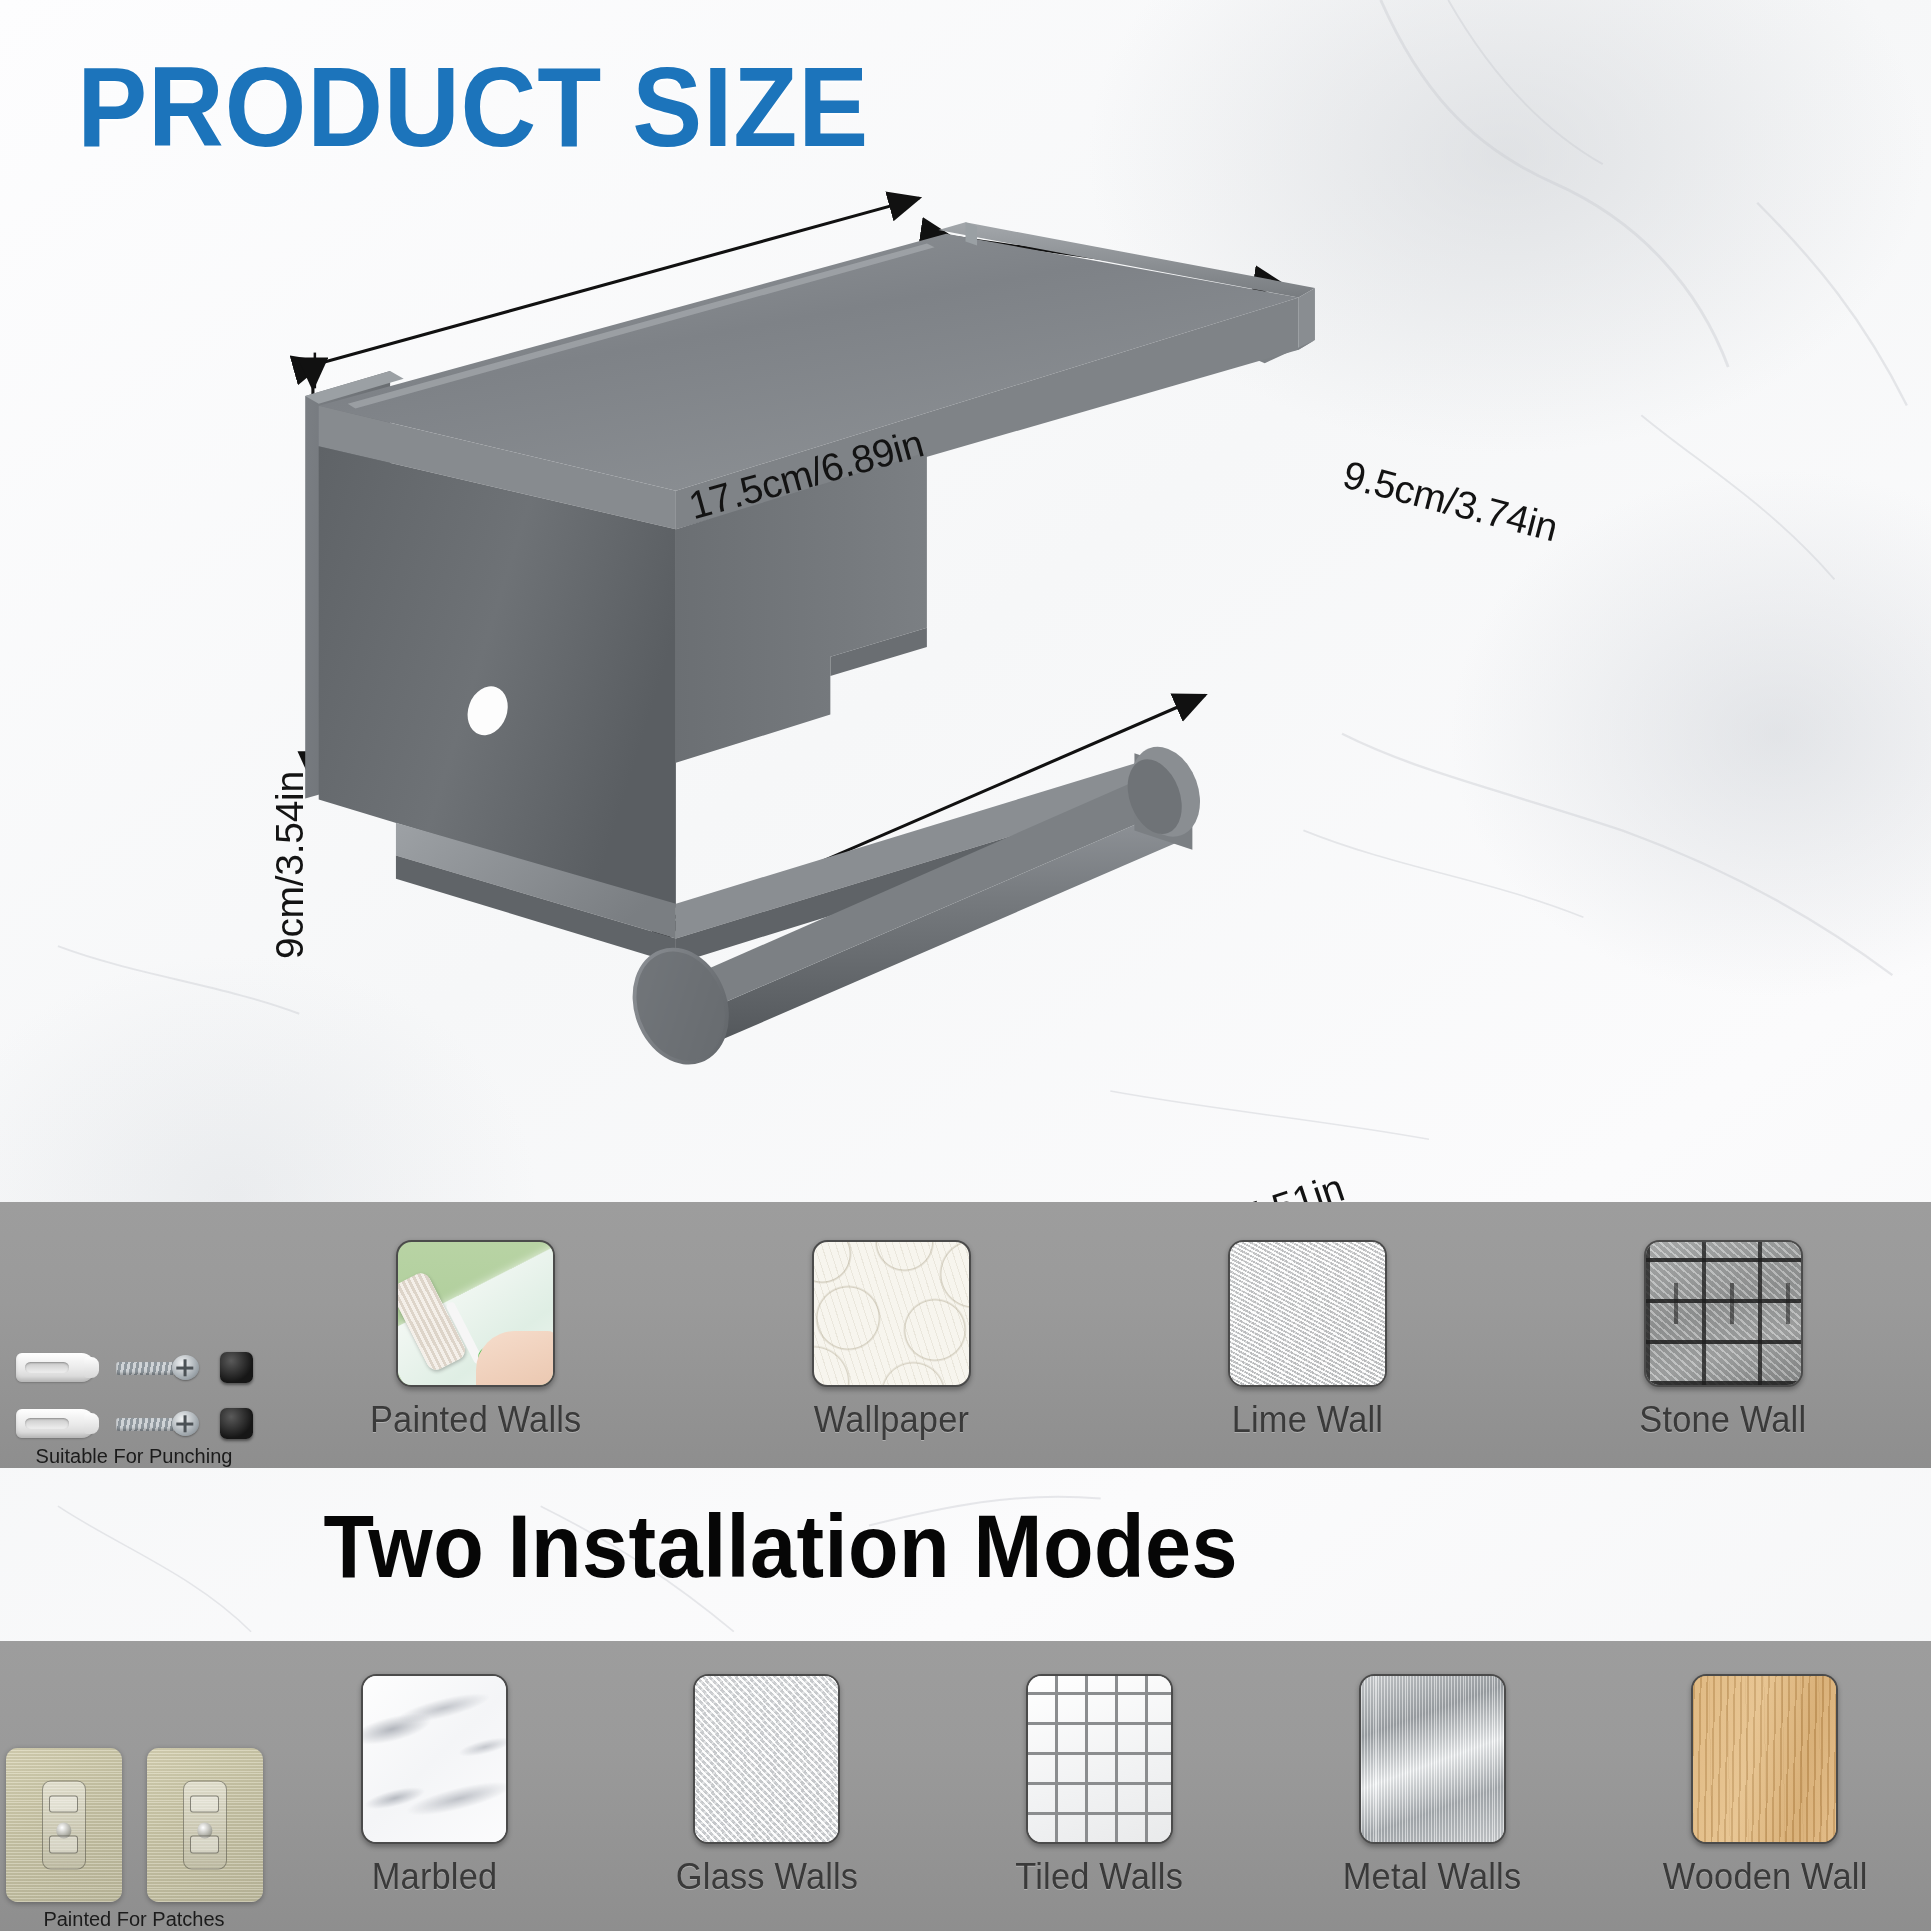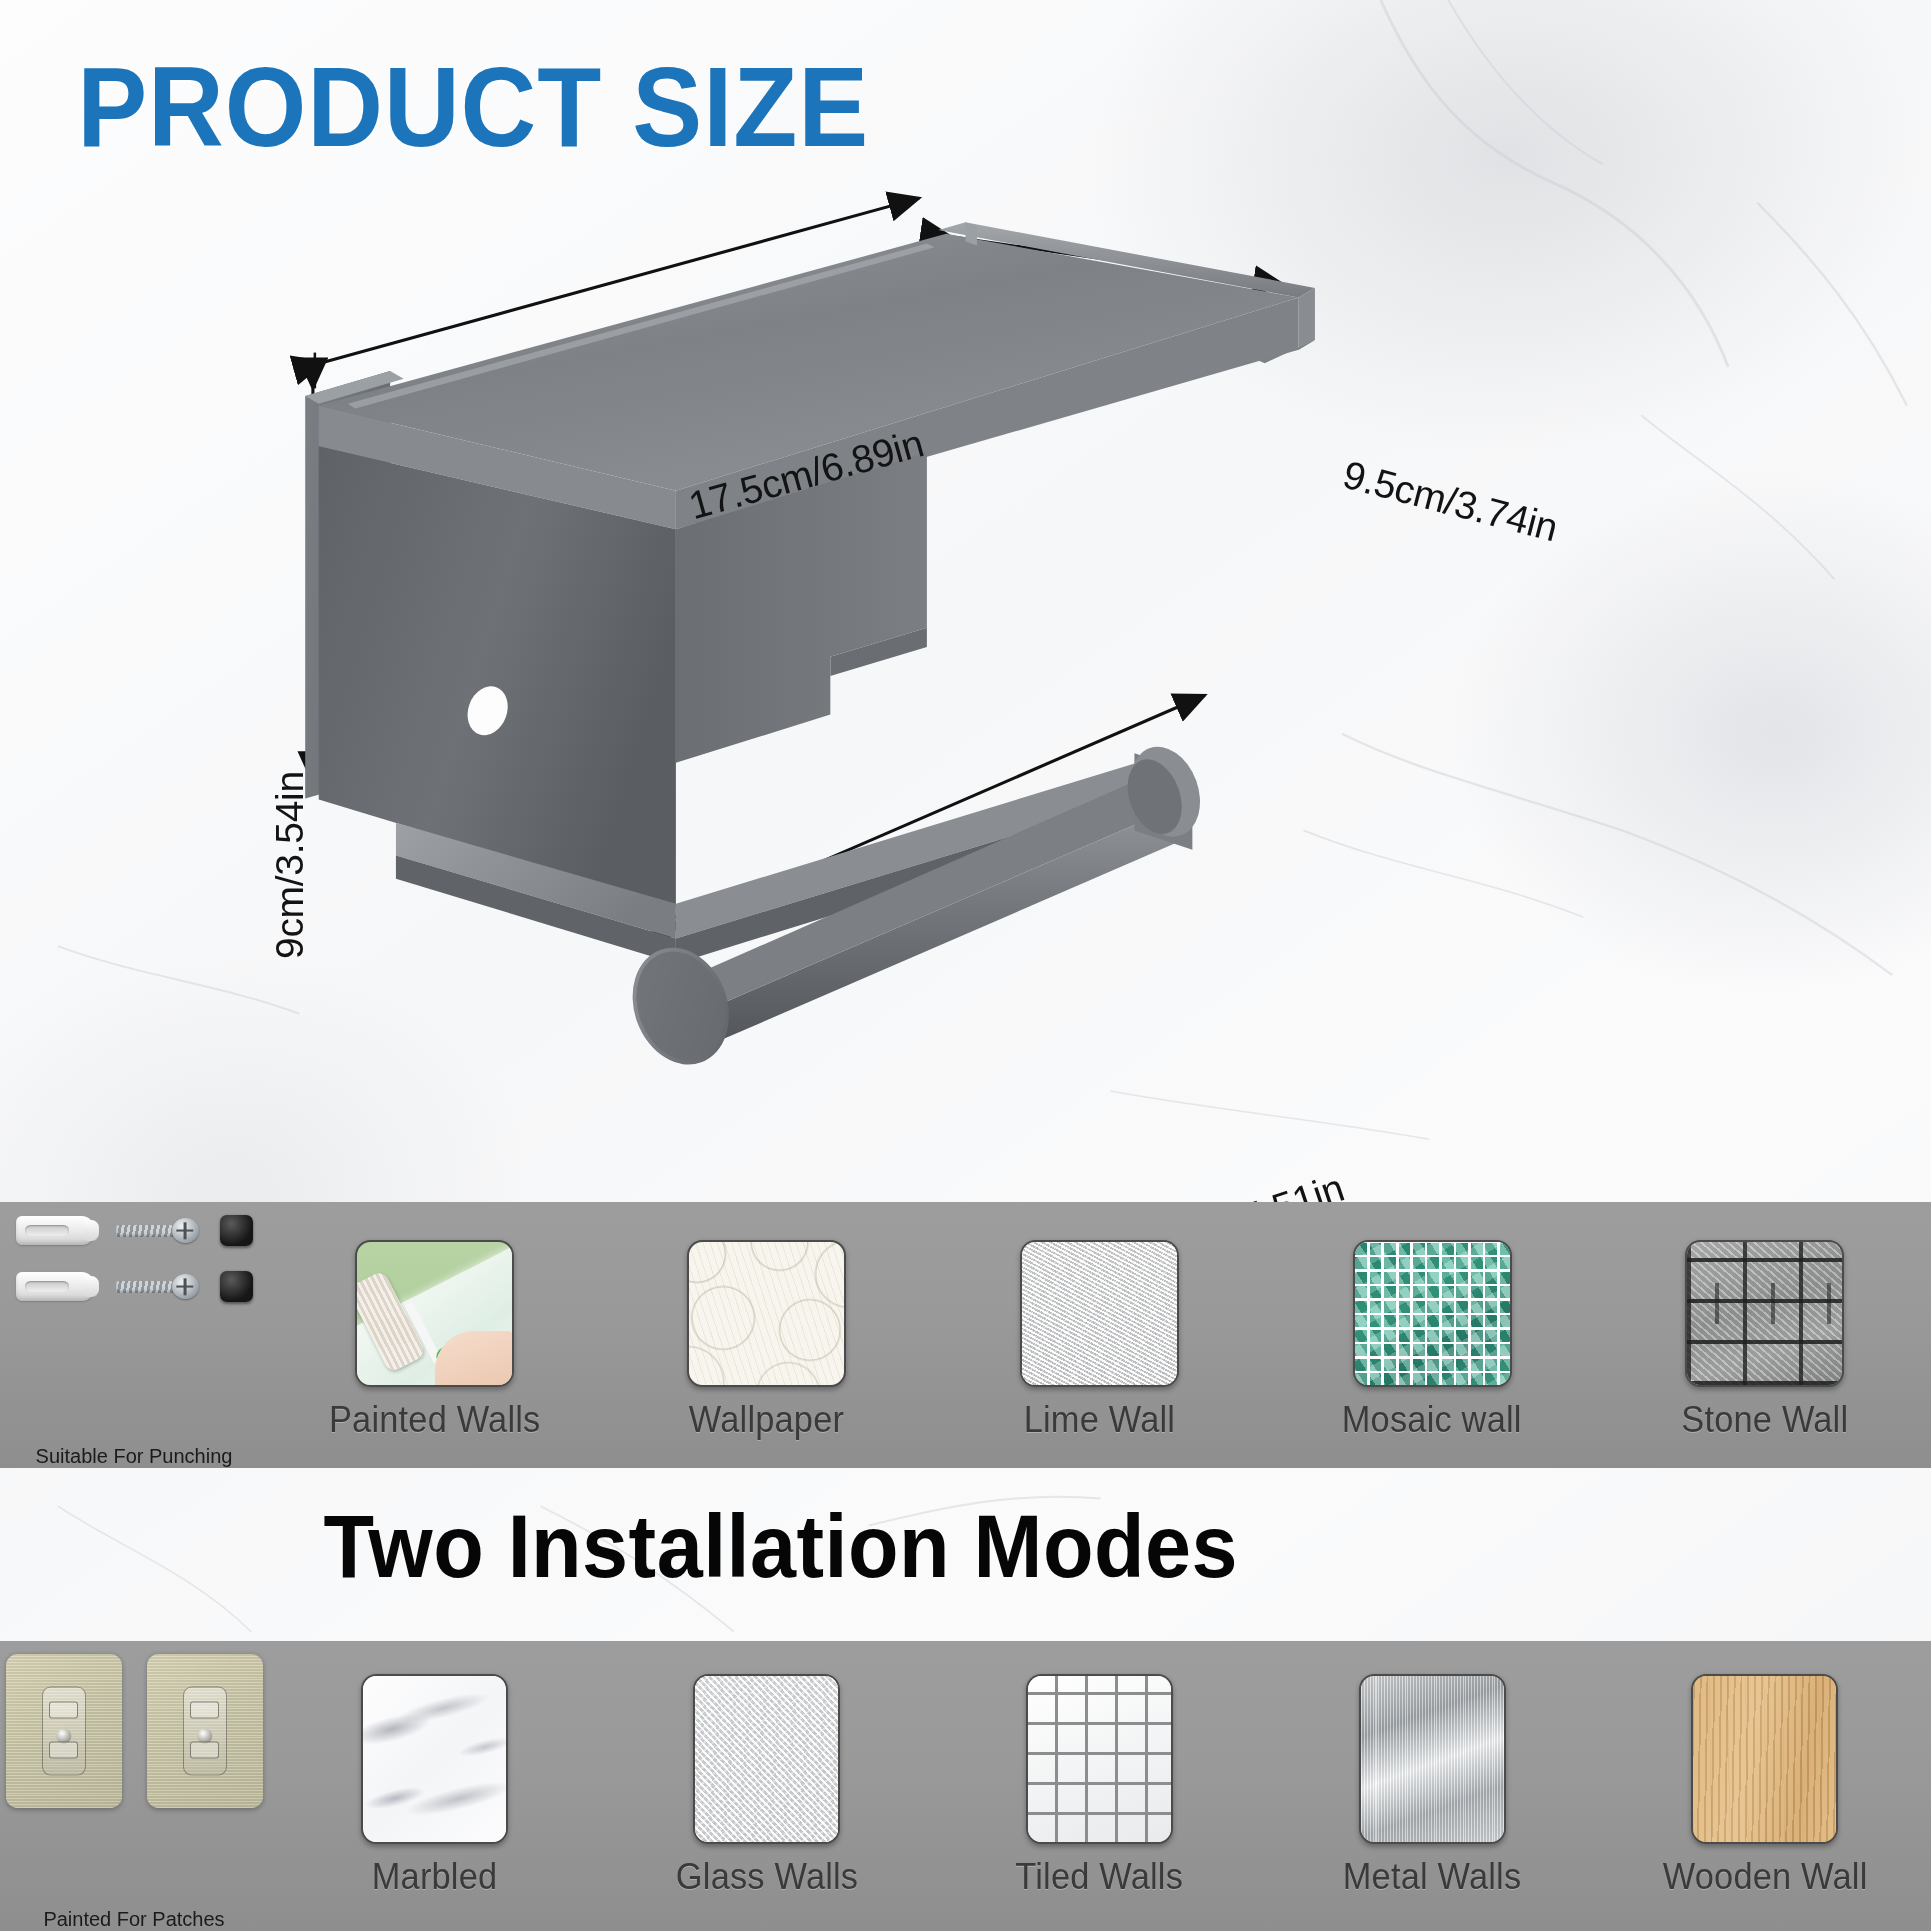--- a/index.html
+++ b/index.html
@@ -63,21 +63,21 @@
     position: absolute; left: 0; width: 1931px;
     background: linear-gradient(180deg,#9d9d9d 0%, #9a9a9a 38%, #8e8e8e 100%);
     display: flex; align-items: stretch;
   }
   .strip-a { top: 1202px; height: 266px; }
   .strip-b { top: 1641px; height: 290px; }
 
   .hw-cell {
     width: 268px; flex: 0 0 268px;
     display: flex; flex-direction: column;
-    align-items: center; justify-content: space-between;
+    align-items: center; justify-content: flex-end;
     padding-top: 13px;
   }
   .hw-caption {
     font-size: 20px; color: #1b1b1b;
     font-family: "Liberation Sans", sans-serif;
     margin-top: 5.8px; text-align:center;
   }
   .hw-rows { display:flex; flex-direction:column; gap: 25px; }
   .hw-row  { display:flex; align-items:center; gap: 21px; }
 
@@ -506,24 +506,20 @@
     <div class="sw-cell sw-cell-a">
       <div class="swatch tx-wallpaper"></div>
       <div class="sw-label">Wallpaper</div>
     </div>
 
     <div class="sw-cell sw-cell-a">
       <div class="swatch tx-lime"></div>
       <div class="sw-label">Lime Wall</div>
     </div>
 
-    <div class="sw-cell sw-cell-a">
-      <div class="swatch tx-mosaic"></div>
-      <div class="sw-label">Mosaic wall</div>
-    </div>
 
     <div class="sw-cell sw-cell-a">
       <div class="swatch tx-stone"></div>
       <div class="sw-label">Stone Wall</div>
     </div>
   </div>
 
   <div class="mid-heading">
     <span>Two Installation Modes</span>
   </div>

